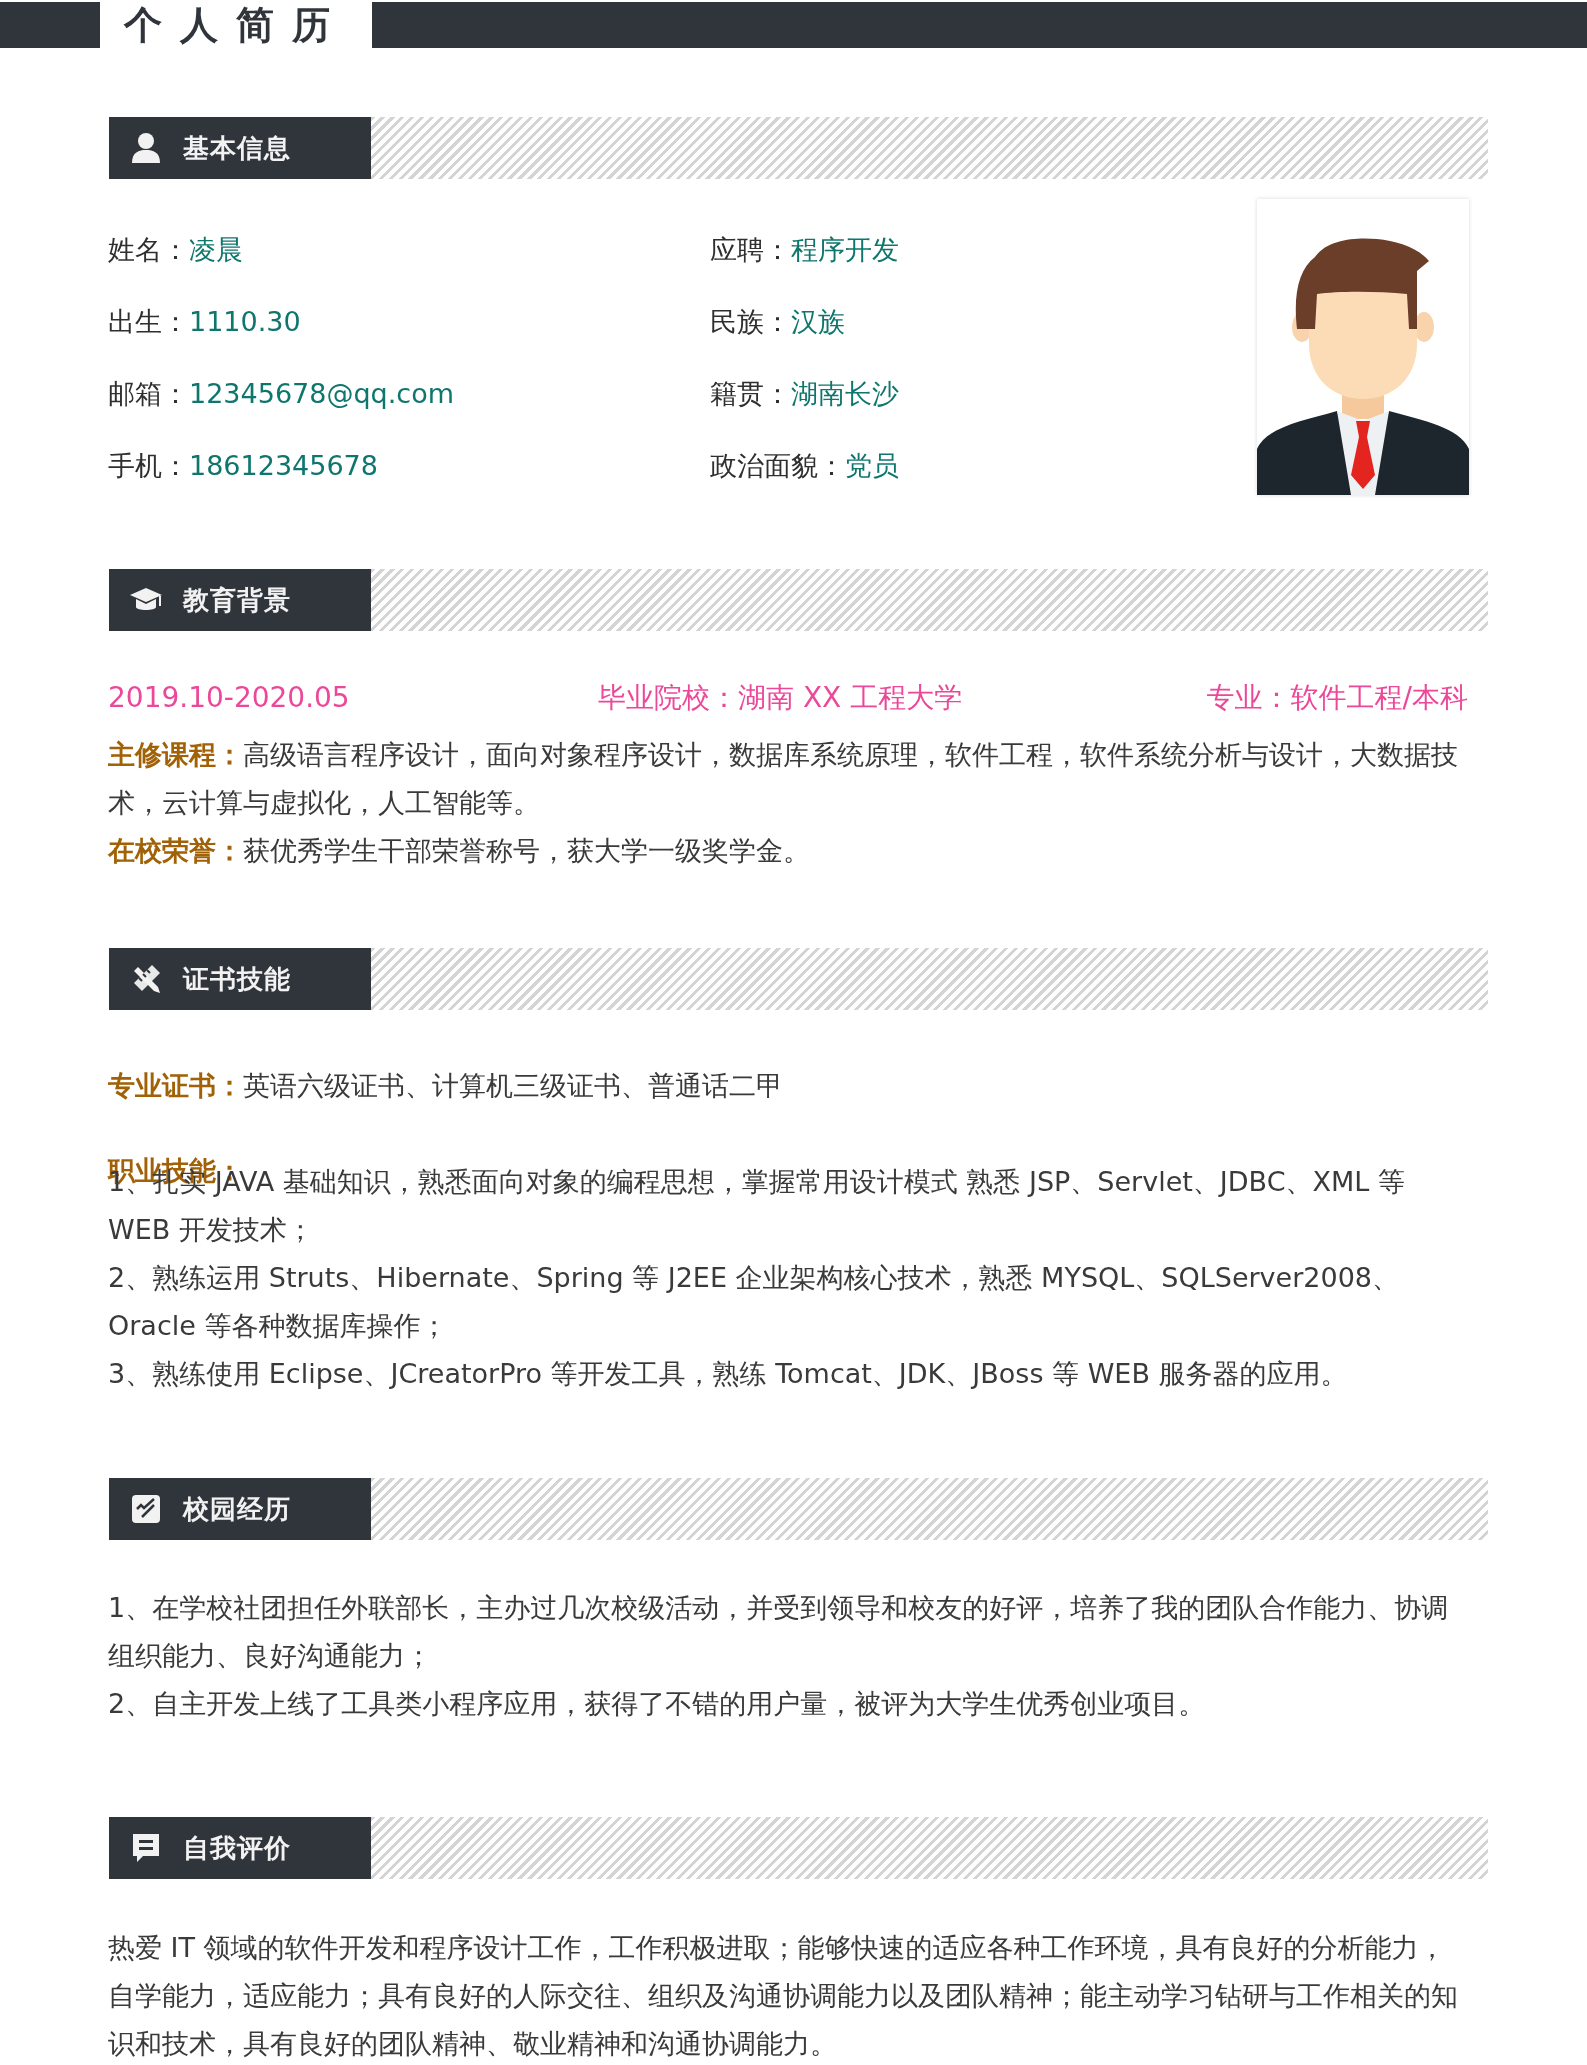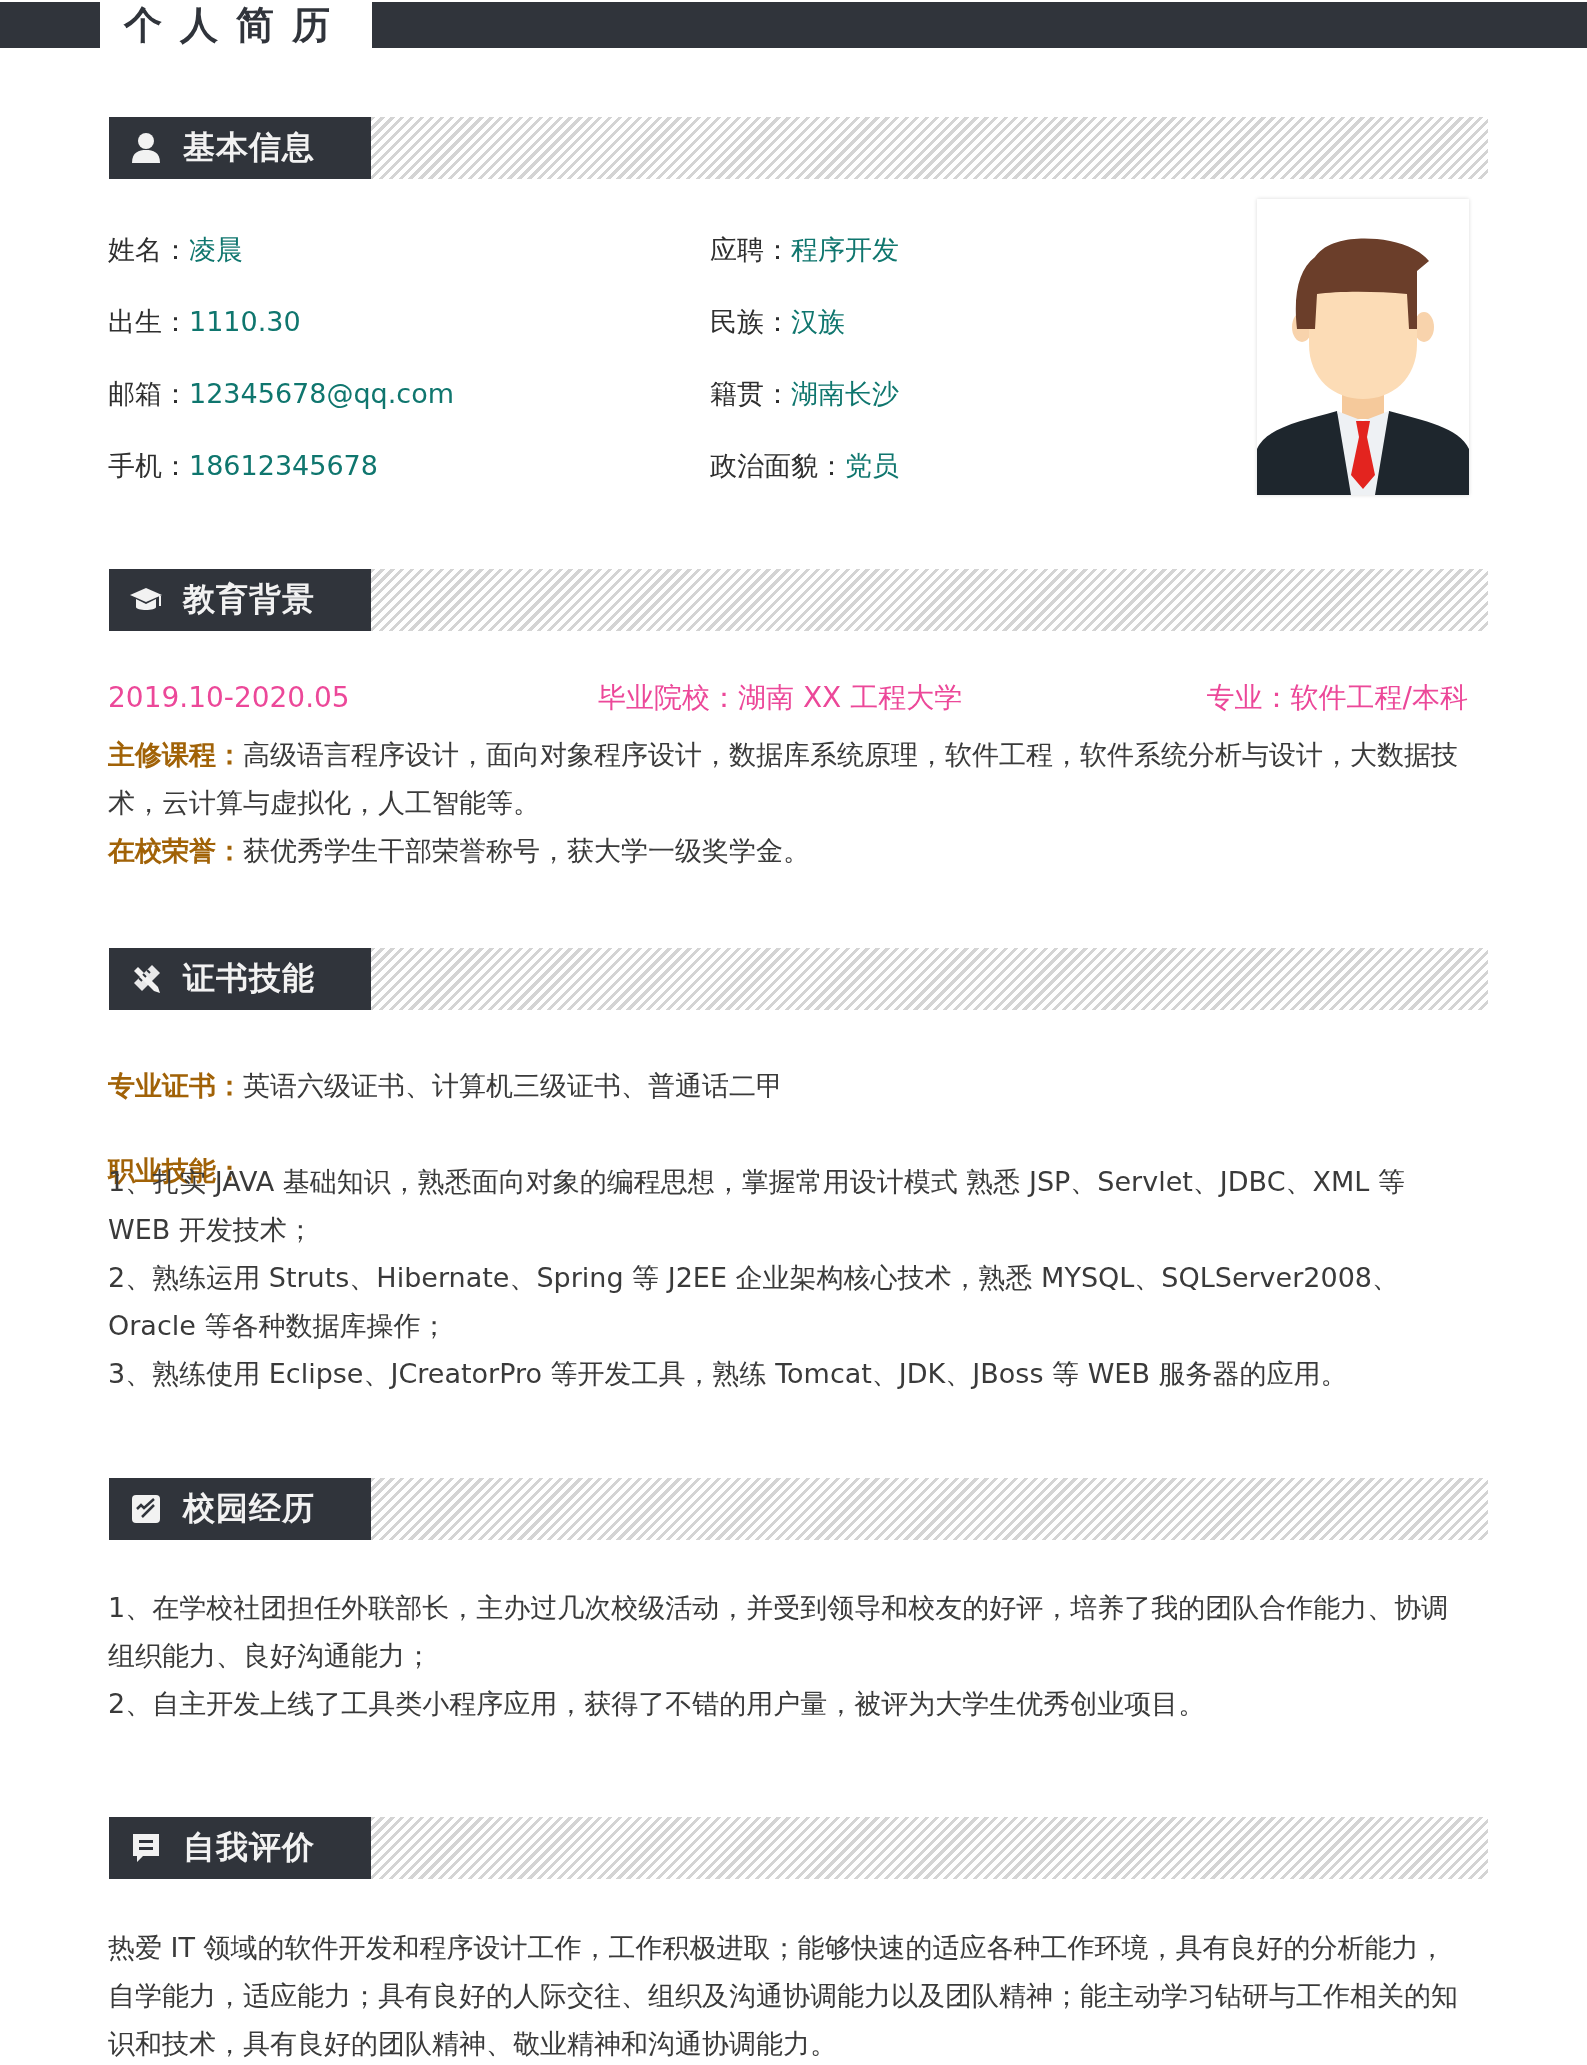--- a/index.html
+++ b/index.html
@@ -8,21 +8,21 @@
   .top-bar-left { position: absolute; left: 0; top: 2px; width: 100px; height: 46px; background: #30343b; }
   .top-bar-right { position: absolute; left: 372px; top: 2px; width: 1215px; height: 46px; background: #30343b; }
   .doc-title { position: absolute; left: 100px; top: 0; width: 272px; height: 50px; text-align: center;
                font-size: 38px; font-weight: bold; letter-spacing: 18px; line-height: 50px; color: #30343b; }
   .section-head { position: absolute; left: 109px; width: 1379px; height: 62px; }
   .section-head .block { position: absolute; left: 0; top: 0; width: 262px; height: 62px; background: #30343b;
                          display: flex; align-items: center; }
   .section-head .stripe { position: absolute; left: 262px; top: 0; right: 0; height: 62px;
       background: repeating-linear-gradient(135deg, #d4d4d4 0px, #d4d4d4 3px, #ffffff 3px, #ffffff 7px); }
   .section-head .icon { width: 34px; height: 34px; margin-left: 20px; display: flex; align-items: center; justify-content: center; }
-  .section-head .label { color: #f2f2f2; font-size: 32px; font-weight: bold; margin-left: 20px; letter-spacing: 1px; }
+  .section-head .label { color: #f2f2f2; font-size: 26px; font-weight: bold; margin-left: 20px; letter-spacing: 1px; }
   .kv { position: absolute; font-size: 27px; line-height: 40px; white-space: nowrap; }
   .kv .k { font-weight: normal; color: #2f2f2f; }
   .kv .v { color: #0f766e; }
   .photo { position: absolute; left: 1257px; top: 199px; width: 212px; height: 296px; background: #fff;
            box-shadow: 0 0 4px rgba(0,0,0,0.15); overflow: hidden; }
   .para { position: absolute; left: 108px; width: 1362px; font-size: 27px; line-height: 48px; color: #3a3a3a; }
   .para b { color: #a16207; }
   .edu-row { position: absolute; left: 108px; top: 676px; width: 1360px; height: 44px; font-size: 28px; font-weight: normal;
              color: #ec4899; line-height: 44px; }
   .edu-row span { position: absolute; top: 0; white-space: nowrap; }

